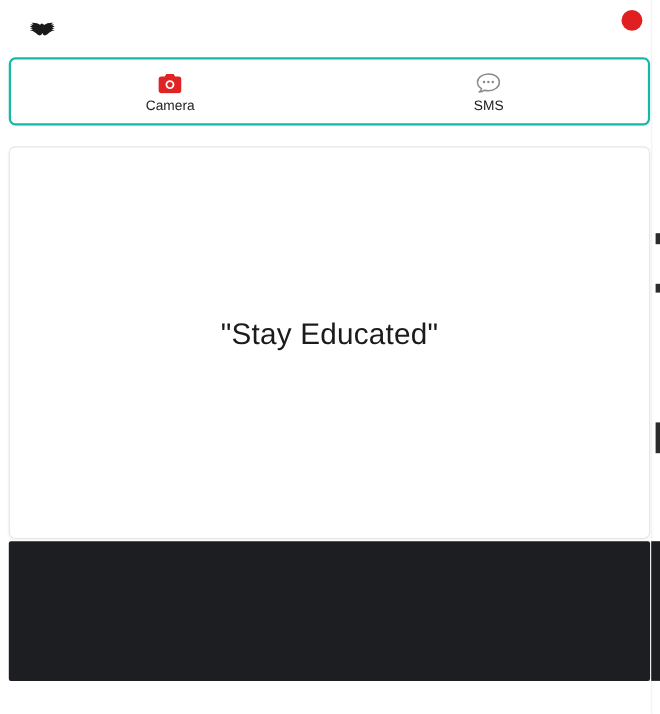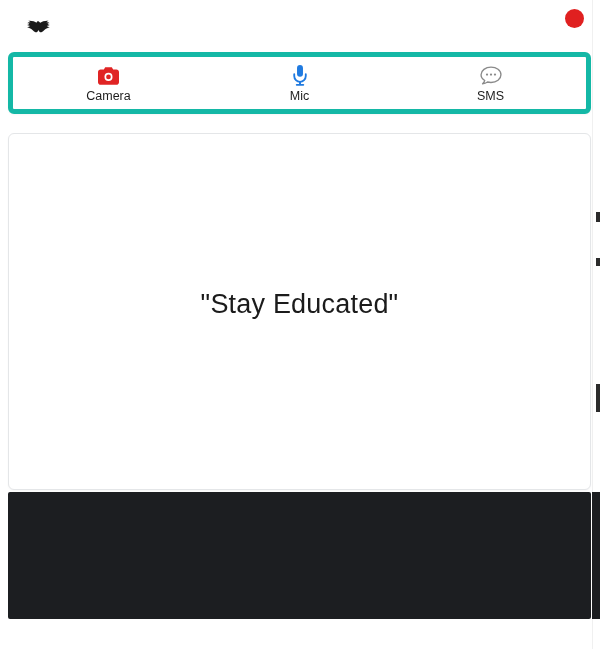--- a/index.html
+++ b/index.html
@@ -52,21 +52,21 @@
   }
 
   
   .nav-card {
     position: absolute;
     left: 8px;
     top: 52px;
     width: 583px;
     height: 62px;
     background: #ffffff;
-    border: 5px solid #14b8a6;
+    border: 2px solid #14b8a6;
     border-radius: 6px;
     box-shadow: 0 1px 2px rgba(0,0,0,0.035);
     display: flex;
     align-items: stretch;
   }
 
   .nav-item {
     flex: 1 1 0;
     display: flex;
     flex-direction: column;
@@ -171,31 +171,20 @@
         <svg width="21" height="18" viewBox="0 0 24 20" xmlns="http://www.w3.org/2000/svg">
           <path fill="#e02424" d="M8.2 0h7.6l1.5 2.6H21c1.7 0 3 1.3 3 3V17c0 1.7-1.3 3-3 3H3c-1.7 0-3-1.3-3-3V5.6c0-1.7 1.3-3 3-3h3.7L8.2 0z"></path>
           <circle cx="12" cy="11" r="4.6" fill="#ffffff"></circle>
           <circle cx="12" cy="11" r="2.7" fill="#e02424"></circle>
         </svg>
       </span>
       <span class="nav-label">Camera</span>
     </a>
 
 
-    <a class="nav-item" href="#">
-      <span class="nav-icon">
-        <svg width="14" height="21" viewBox="0 0 16 24" xmlns="http://www.w3.org/2000/svg">
-          <rect x="4.6" y="0" width="6.8" height="13.5" rx="3.4" fill="#1f7ae0"></rect>
-          <path d="M1.4 10.5v2.1a6.6 6.6 0 0 0 13.2 0v-2.1" fill="none" stroke="#1f7ae0" stroke-width="2.1" stroke-linecap="round"></path>
-          <rect x="6.9" y="18.6" width="2.2" height="3.4" fill="#1f7ae0"></rect>
-          <rect x="3.2" y="21.6" width="9.6" height="2.1" rx="1" fill="#1f7ae0"></rect>
-        </svg>
-      </span>
-      <span class="nav-label">Mic</span>
-    </a>
 
 
 
     <a class="nav-item" href="#">
       <span class="nav-icon">
         <svg width="22" height="19" viewBox="0 0 24 21" xmlns="http://www.w3.org/2000/svg">
           <path d="M12 1.3C5.9 1.3 1 5 1 9.6c0 2.6 1.6 4.9 4.1 6.4-.3 1.5-1.2 2.7-2.4 3.6 2-.1 3.9-.8 5.4-1.9 1.2.3 2.5.5 3.9.5 6.1 0 11-3.7 11-8.6S18.1 1.3 12 1.3z" fill="none" stroke="#8a8a8a" stroke-width="1.5" stroke-linejoin="round"></path>
           <circle cx="7.6" cy="9.5" r="1.25" fill="#8a8a8a"></circle>
           <circle cx="12" cy="9.5" r="1.25" fill="#8a8a8a"></circle>
           <circle cx="16.4" cy="9.5" r="1.25" fill="#8a8a8a"></circle>

